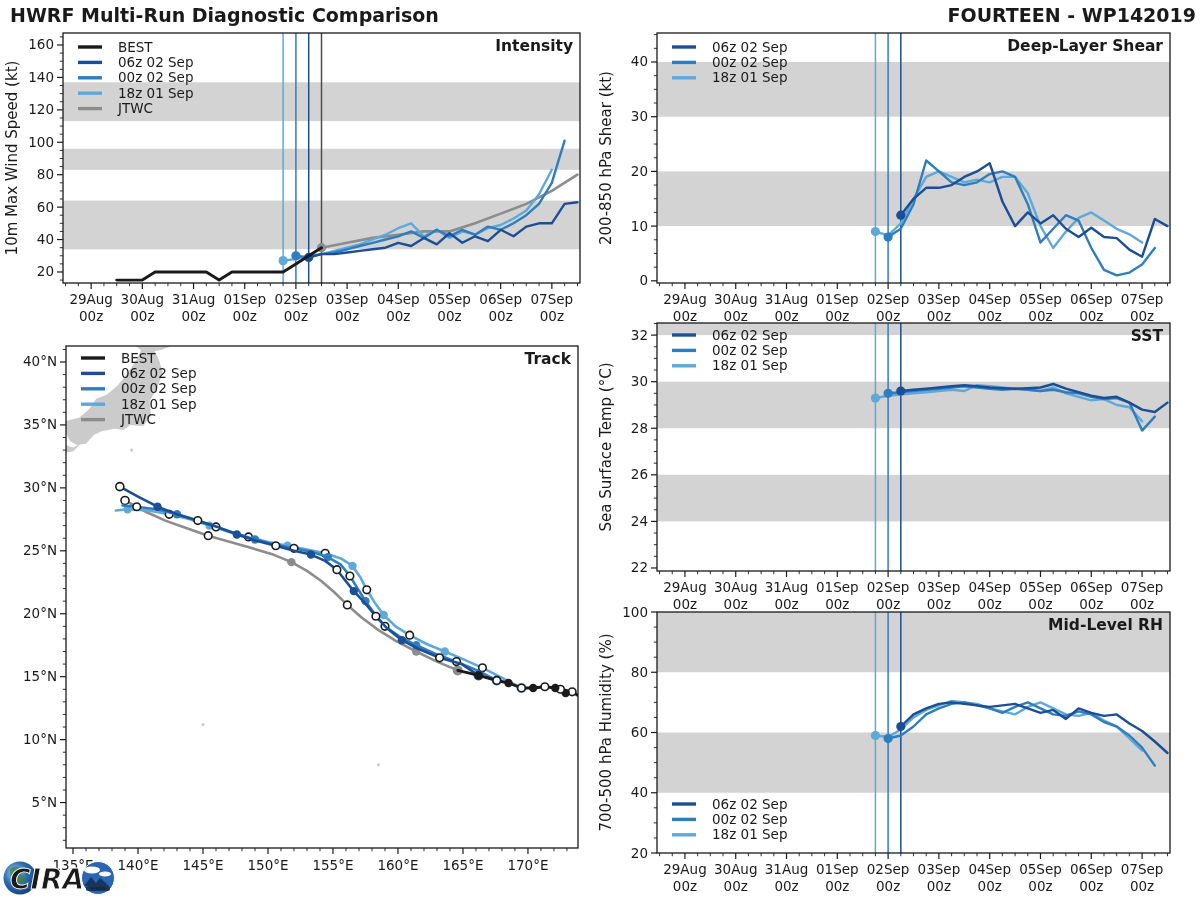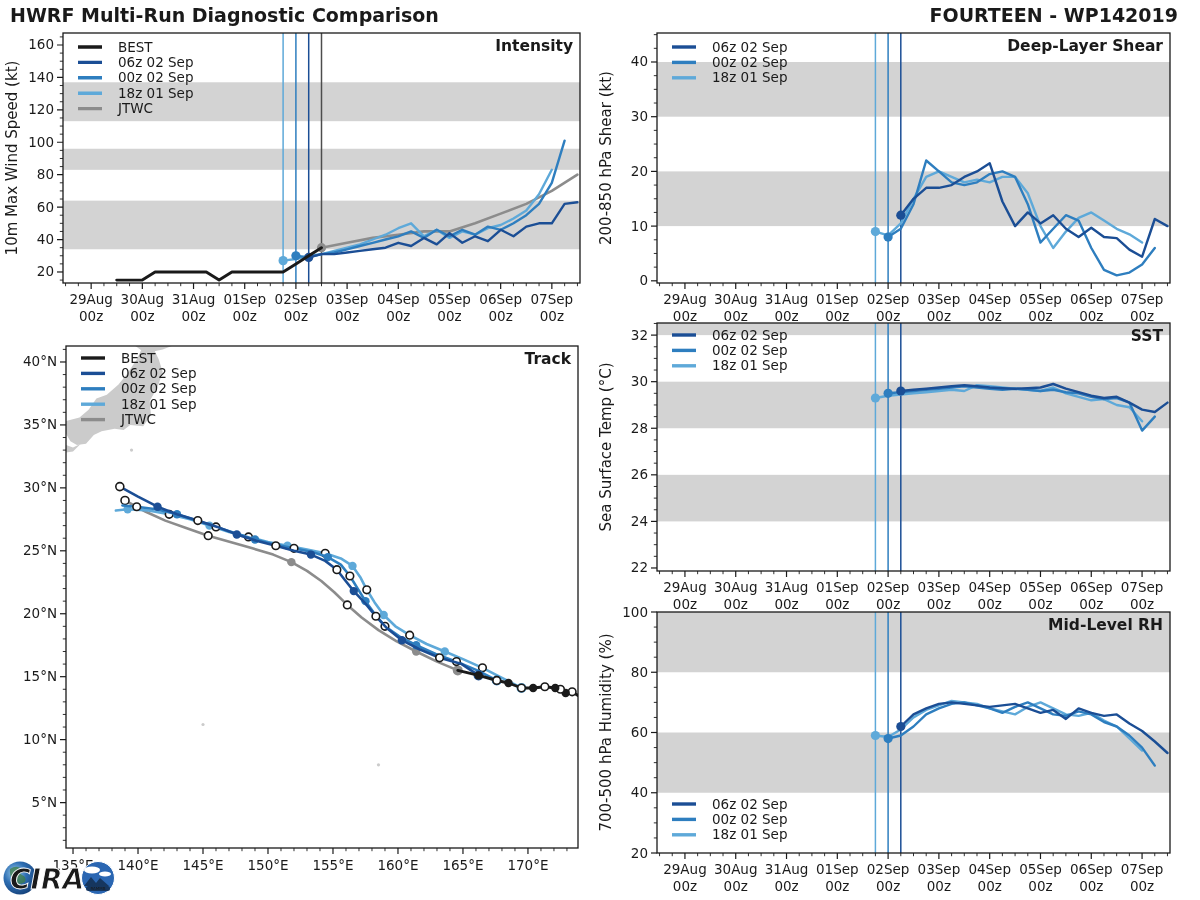--- a/index.html
+++ b/index.html
@@ -1,21 +1,21 @@
 <!DOCTYPE html>
 <html><head>
 <meta charset="utf-8">
 <style>
   html,body{margin:0;padding:0;background:#ffffff;}
   #page{position:relative;width:1200px;height:900px;background:#ffffff;overflow:hidden;
-        font-family:"DejaVu Sans",sans-serif;border-radius:12px;}
+        font-family:"DejaVu Sans",sans-serif;}
   .main-title{position:absolute;top:4px;font-size:19px;font-weight:bold;color:#1a1a1a;
               white-space:nowrap;}
   #title-left{left:10px;}
-  #title-right{right:22px;text-align:right;}
+  #title-right{right:4px;text-align:right;}
   svg text{font-family:"DejaVu Sans",sans-serif;fill:#1a1a1a;}
   #canvas{position:absolute;left:0;top:0;}
   #logo{position:absolute;left:2px;top:857px;width:120px;height:42px;}
 </style>
 </head>
 <body>
 <div id="page">
 
 <div id="title-left" class="main-title">HWRF Multi-Run Diagnostic Comparison</div>
 <div id="title-right" class="main-title">FOURTEEN - WP142019</div>

